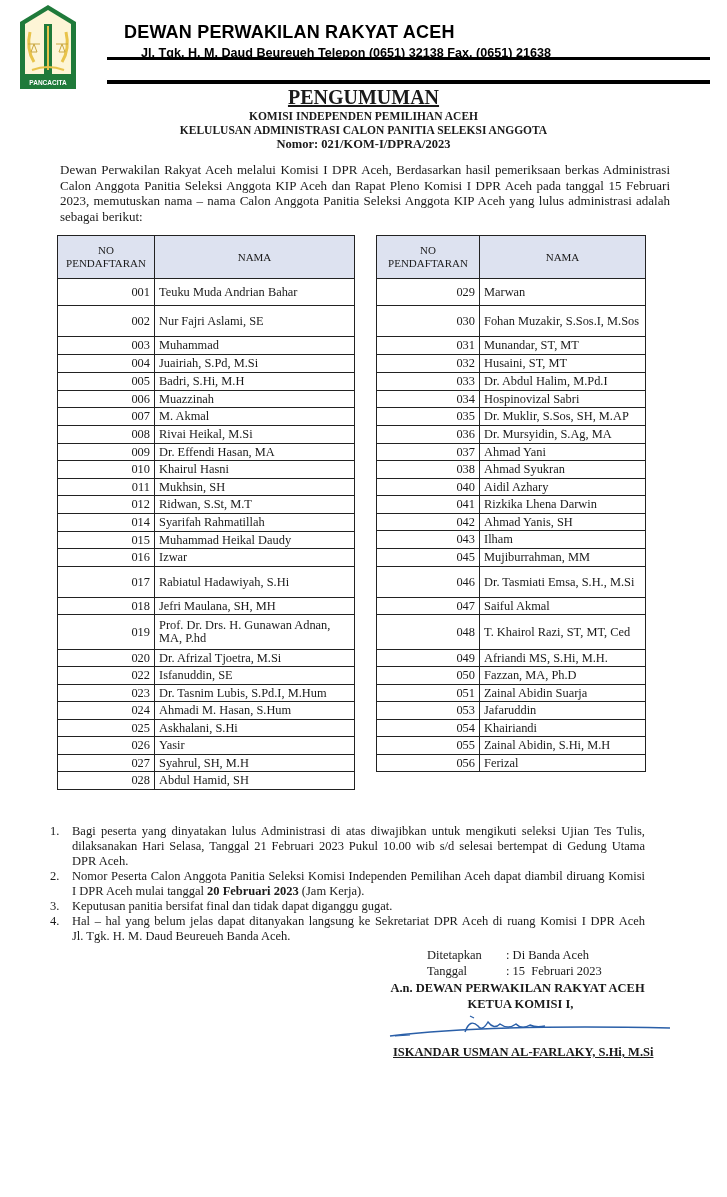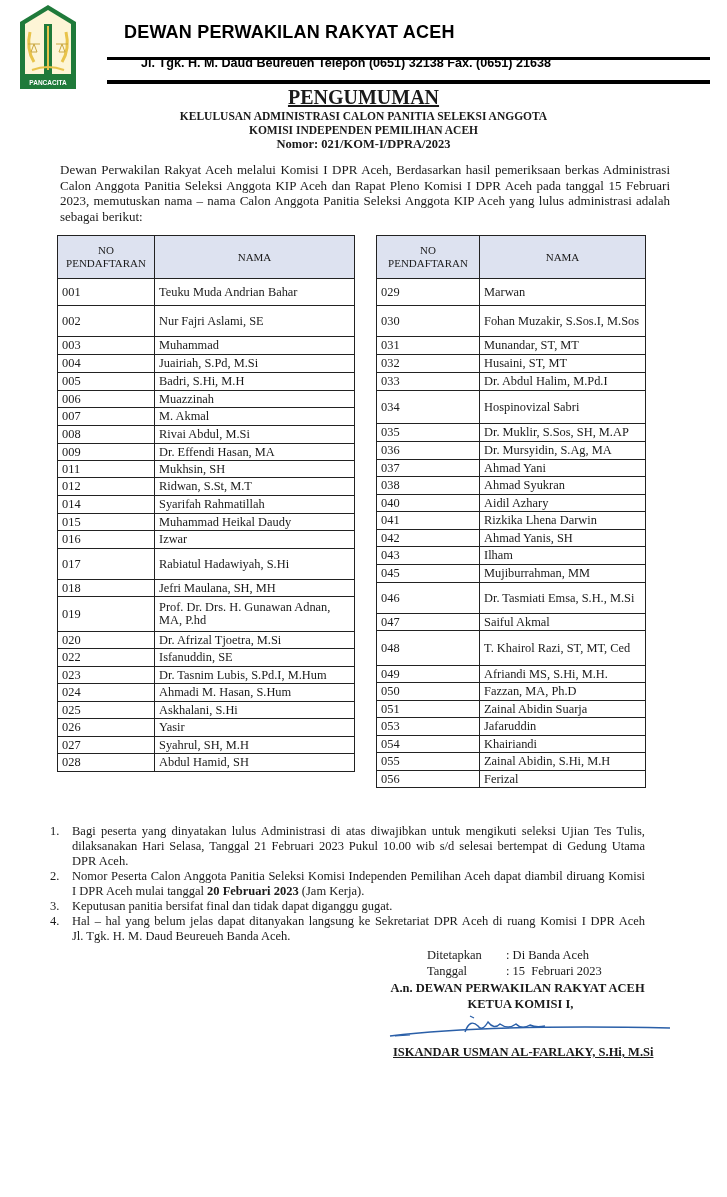--- a/index.html
+++ b/index.html
@@ -3,34 +3,34 @@
 <meta charset="utf-8">
 <style>
   html, body { margin: 0; padding: 0; background: #ffffff; }
   body { width: 727px; height: 1197px; position: relative; overflow: hidden;
          font-family: "Liberation Serif", "DejaVu Serif", serif; color: #1a1a1a; }
   .letterhead { position: absolute; left: 0; top: 0; width: 727px; height: 92px; }
   .logo { position: absolute; left: 18px; top: 4px; width: 60px; height: 86px; }
   .org-name { position: absolute; left: 124px; top: 22px; font-family: "Liberation Sans", sans-serif;
               font-weight: bold; font-size: 18px; letter-spacing: 0.2px; color: #000; white-space: nowrap; }
   .rule-top { position: absolute; left: 107px; top: 57px; width: 603px; height: 3px; background: #000; }
-  .address { position: absolute; left: 141px; top: 56px; font-family: "Liberation Sans", sans-serif;
+  .address { position: absolute; left: 141px; top: 46px; font-family: "Liberation Sans", sans-serif;
              font-weight: bold; font-size: 12.6px; color: #000; white-space: nowrap; }
   .rule-bot { position: absolute; left: 107px; top: 80px; width: 603px; height: 3px; background: #000;
               border-bottom: 1px solid #000; }
   .title-block { position: absolute; left: 0; top: 84px; width: 727px; text-align: center; }
   .title { font-weight: bold; font-size: 20px; text-decoration: underline; margin: 0; line-height: 26px; }
   .subtitle { font-weight: bold; font-size: 11.5px; margin: 0; line-height: 13.5px; }
   .nomor { font-weight: bold; font-size: 12.5px; margin: 0; line-height: 15px; }
   .intro { position: absolute; left: 60px; top: 162px; width: 610px; font-size: 13px; line-height: 15.6px;
            text-align: justify; margin: 0; }
   table.list { position: absolute; border-collapse: collapse; font-size: 12.4px; }
   table.list th, table.list td { border: 1px solid #222; padding: 0 4px; }
   table.list th { background: #dde2f0; font-weight: normal; font-size: 11px; line-height: 13px; height: 42px; }
-  table.list td.no { text-align: left; }
+  table.list td.no { text-align: right; }
   table.list td.nm { text-align: left; padding-left: 4px; line-height: 13px; font-family: Liberation Serif, serif; }
   #tbl-left { left: 57px; top: 235px; width: 298px; }
   #tbl-right { left: 376px; top: 235px; width: 270px; }
   .notes { position: absolute; left: 50px; top: 824px; width: 595px; font-size: 12.5px; line-height: 15px;
            margin: 0; padding: 0; list-style: none; }
   .notes li { position: relative; padding-left: 22px; text-align: justify; margin: 0; }
   .notes li .num { position: absolute; left: 0; top: 0; }
   .sign { position: absolute; left: 370px; top: 948px; width: 305px; font-size: 12.5px; }
   .sign-row { position: relative; height: 16px; }
   .sign-row .lbl { position: absolute; left: 57px; }
@@ -61,22 +61,22 @@
     </svg>
   </div>
   <div class="org-name">DEWAN PERWAKILAN RAKYAT ACEH</div>
   <div class="rule-top"></div>
   <div class="address">Jl. Tgk. H. M. Daud Beureueh Telepon (0651) 32138 Fax. (0651) 21638</div>
   <div class="rule-bot"></div>
 </div>
 
 <div class="title-block">
   <p class="title">PENGUMUMAN</p>
+  <p class="subtitle">KOMISI INDEPENDEN PEMILIHAN ACEH</p>
   <p class="subtitle">KELULUSAN ADMINISTRASI CALON PANITIA SELEKSI ANGGOTA</p>
-  <p class="subtitle">KOMISI INDEPENDEN PEMILIHAN ACEH</p>
   <p class="nomor">Nomor: 021/KOM-I/DPRA/2023</p>
 </div>
 
 <p class="intro">Dewan Perwakilan Rakyat Aceh melalui Komisi I DPR Aceh, Berdasarkan hasil pemeriksaan berkas Administrasi Calon Anggota Panitia Seleksi Anggota KIP Aceh dan Rapat Pleno Komisi I DPR Aceh pada tanggal 15 Februari 2023, memutuskan nama – nama Calon Anggota Panitia Seleksi Anggota KIP Aceh yang lulus administrasi adalah sebagai berikut:</p>
 
 <table class="list" id="tbl-left">
   <thead>
     <tr>
       <th style="width:88px">NO PENDAFTARAN</th>
       <th>NAMA</th>
@@ -106,25 +106,29 @@
       <tr style="height: 17px;">
         <td class="no">006</td>
         <td class="nm">Muazzinah</td>
       </tr>
       <tr style="height: 18px;">
         <td class="no">007</td>
         <td class="nm">M. Akmal</td>
       </tr>
       <tr style="height: 18px;">
         <td class="no">008</td>
-        <td class="nm">Rivai Abdul, M.Si</td>
+        <td class="nm">Rivai Heikal, M.Si</td>
       </tr>
       <tr style="height: 17px;">
         <td class="no">009</td>
         <td class="nm">Dr. Effendi Hasan, MA</td>
+      </tr>
+      <tr style="height: 18px;">
+        <td class="no">010</td>
+        <td class="nm">Khairul Hasni</td>
       </tr>
       <tr style="height: 17px;">
         <td class="no">011</td>
         <td class="nm">Mukhsin, SH</td>
       </tr>
       <tr style="height: 18px;">
         <td class="no">012</td>
         <td class="nm">Ridwan, S.St, M.T</td>
       </tr>
       <tr style="height: 18px;">
@@ -207,21 +211,21 @@
         <td class="nm">Munandar, ST, MT</td>
       </tr>
       <tr style="height: 18px;">
         <td class="no">032</td>
         <td class="nm">Husaini, ST, MT</td>
       </tr>
       <tr style="height: 18px;">
         <td class="no">033</td>
         <td class="nm">Dr. Abdul Halim, M.Pd.I</td>
       </tr>
-      <tr style="height: 33px;">
+      <tr style="height: 17px;">
         <td class="no">034</td>
         <td class="nm">Hospinovizal Sabri</td>
       </tr>
       <tr style="height: 18px;">
         <td class="no">035</td>
         <td class="nm">Dr. Muklir, S.Sos, SH, M.AP</td>
       </tr>
       <tr style="height: 18px;">
         <td class="no">036</td>
         <td class="nm">Dr. Mursyidin, S.Ag, MA</td>

